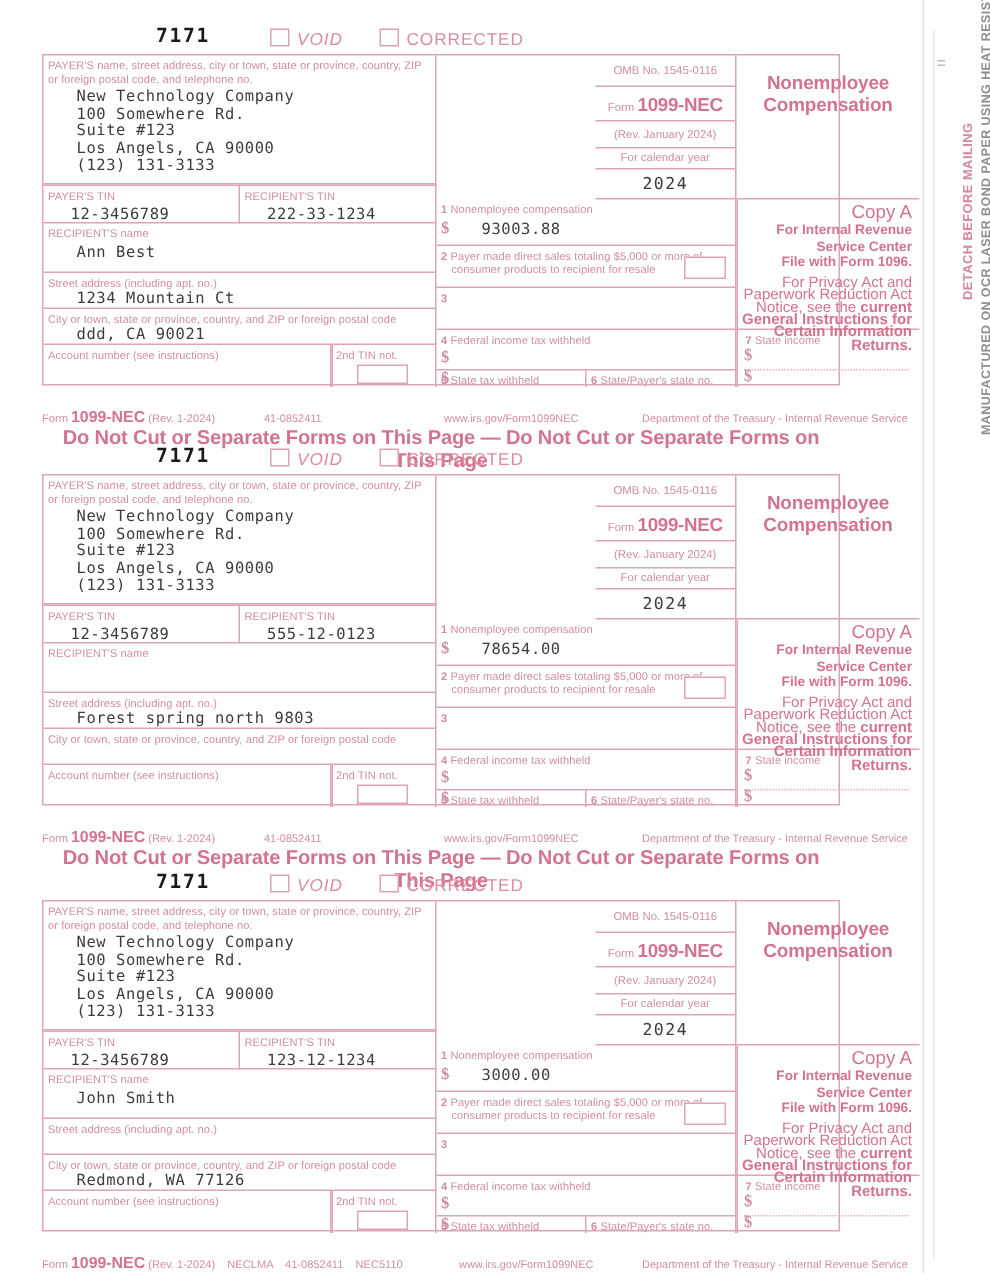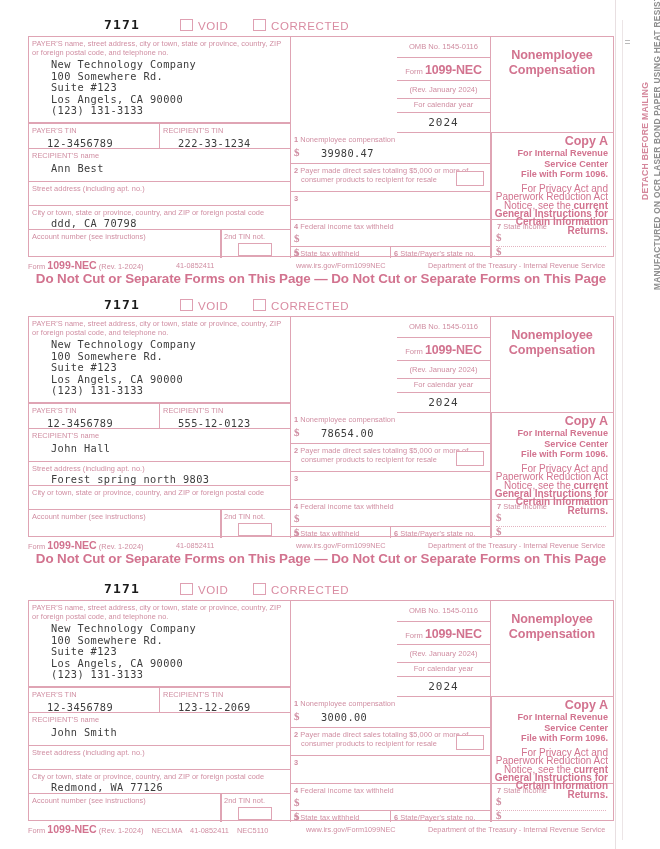--- a/index.html
+++ b/index.html
@@ -32,35 +32,35 @@
   .vtext.detach{
     left:24px;top:200px;color:#d4869b;font-weight:bold;font-size:8.6px;
   }
   .vtext.manuf{
     left:36px;top:290px;color:#8d8d8d;font-weight:bold;font-size:8.3px;
   }
   .tick{position:absolute;left:9px;top:40px;width:5px;height:0;border-top:1px solid #bbb;}
   .tick2{position:absolute;left:9px;top:43px;width:5px;height:0;border-top:1px solid #bbb;}
 
   
-  .form-block{position:absolute;left:28px;width:586px;}
+  .form-block{position:absolute;left:28px;width:532px;}
   .hdr-row{
     position:relative;height:20px;
   }
   .formnum{
     position:absolute;left:76px;top:1px;
     font-family:"DejaVu Sans Mono", monospace;
     font-size:13px;color:#1a1a1a;letter-spacing:1.2px;font-weight:bold;
   }
   .cbgroup{position:absolute;top:3px;font-size:11.5px;color:#d98ca2;letter-spacing:.6px;}
   .cbgroup .box{
     display:inline-block;width:11px;height:10px;border:1.3px solid #dfa0b2;
     vertical-align:-1px;margin-right:5px;background:#fff;
   }
-  .cb-void{left:152px;}
+  .cb-void{left:152px;font-style:italic;}
   .cb-corrected{left:225px;}
 
   .grid{
     position:relative;border:1.2px solid #dfa4b4;box-sizing:border-box;
   }
   .cell{position:absolute;box-sizing:border-box;}
   .bt{border-top:1.1px solid #dfa4b4;}
   .bl{border-left:1.1px solid #dfa4b4;}
   .br{border-right:1.1px solid #dfa4b4;}
   .bb{border-bottom:1.1px solid #dfa4b4;}
@@ -88,32 +88,32 @@
     text-align:center;font-family:"DejaVu Sans Mono", monospace;
     font-size:11px;color:#3c3c3c;letter-spacing:1px;
   }
   .nec-title{
     font-size:12.6px;font-weight:bold;color:#d2738f;line-height:15px;
     text-align:center;padding-top:11px;letter-spacing:-.1px;
   }
   .copya{
     text-align:right;padding-right:5px;color:#d2738f;
   }
-  .copya .t1{font-size:12.5px;font-weight:bold;line-height:14px;padding-top:1px;}
+  .copya .t1{font-size:12.5px;font-weight:normal;line-height:14px;padding-top:1px;}
   .copya .t2{font-size:9.1px;font-weight:bold;line-height:10.6px;}
   .copya .t3{font-size:10px;line-height:8.4px;padding-top:5px;}
   .copya .t3 b{font-weight:bold;}
 
   .tinbox{
     position:absolute;border:1.2px solid #dfa4b4;background:#fff;
   }
   .dots{position:absolute;border-top:1px dotted #e3b2c0;}
 
   .footer{
-    position:relative;height:12px;margin-top:1px;
+    position:relative;height:12px;margin-top:14px;
   }
   .f-item{position:absolute;font-size:7.3px;color:#d08ea2;white-space:nowrap;}
   .f-form{left:0;top:1px;font-size:7.4px;}
   .f-form .big{font-size:10.6px;font-weight:bold;color:#d2738f;}
   .cutline{
     text-align:center;font-size:13.4px;font-weight:bold;color:#d2738f;
     letter-spacing:-.1px;margin-top:1px;
   }
 </style>
 </head>
@@ -180,42 +180,43 @@
         <div class="val" style="padding-left:18px;padding-top:2px">222-33-1234</div>
       </div>
 
       <div class="cell br bb" style="left:0;top:112px;width:262px;height:33px">
         <div class="lbl">RECIPIENT'S name</div>
         <div class="val" style="padding-left:22px;padding-top:2px">Ann Best</div>
       </div>
 
       <div class="cell br bb" style="left:0;top:145px;width:262px;height:24px">
         <div class="lbl">Street address (including apt. no.)</div>
+        <div class="val" style="padding-left:22px;padding-top:0">1234 Mountain Ct</div>
       </div>
 
       <div class="cell br bb" style="left:0;top:169px;width:262px;height:24px">
         <div class="lbl">City or town, state or province, country, and ZIP or foreign postal code</div>
-        <div class="val" style="padding-left:22px;padding-top:0">ddd, CA 70798</div>
+        <div class="val" style="padding-left:22px;padding-top:0">ddd, CA 90021</div>
       </div>
 
       <div class="cell br" style="left:0;top:193px;width:192px;height:28px">
         <div class="lbl">Account number (see instructions)</div>
         <div class="val" style="padding-left:22px"></div>
       </div>
       <div class="cell bl br" style="left:192px;top:193px;width:70px;height:28px">
         <div class="lbl" style="padding-left:2px">2nd TIN not.</div>
         <div class="tinbox" style="left:16px;top:13px;width:32px;height:11px"></div>
       </div>
 
       <div class="cell br bb" style="left:262px;top:96px;width:200px;height:31px">
         <div class="lbl">
           <b class="num">1</b> Nonemployee compensation
         </div>
         <div class="dollar" style="left:3px;top:13px">$</div>
-        <div class="val" style="padding-left:30px;padding-top:3px">39980.47</div>
+        <div class="val" style="padding-left:30px;padding-top:3px">93003.88</div>
       </div>
 
       <div class="cell br bb" style="left:262px;top:127px;width:200px;height:28px">
         <div class="lbl" style="line-height:9.6px">
           <b class="num">2</b> <span>Payer made direct sales totaling $5,000 or more of</span><br>
           <span style="padding-left:7px;display:inline-block">consumer products to recipient for resale</span>
         </div>
         <div class="tinbox" style="left:165px;top:7px;width:26px;height:13px"></div>
       </div>
 
@@ -347,21 +348,20 @@
         <div class="lbl">PAYER'S TIN</div>
         <div class="val" style="padding-left:18px;padding-top:2px">12-3456789</div>
       </div>
       <div class="cell bt br bb" style="left:131px;top:86px;width:131px;height:26px">
         <div class="lbl">RECIPIENT'S TIN</div>
         <div class="val" style="padding-left:18px;padding-top:2px">555-12-0123</div>
       </div>
 
       <div class="cell br bb" style="left:0;top:112px;width:262px;height:33px">
         <div class="lbl">RECIPIENT'S name</div>
-        <div class="val" style="padding-left:22px;padding-top:2px">John Hall</div>
       </div>
 
       <div class="cell br bb" style="left:0;top:145px;width:262px;height:24px">
         <div class="lbl">Street address (including apt. no.)</div>
         <div class="val" style="padding-left:22px;padding-top:0">Forest spring north 9803</div>
       </div>
 
       <div class="cell br bb" style="left:0;top:169px;width:262px;height:24px">
         <div class="lbl">City or town, state or province, country, and ZIP or foreign postal code</div>
       </div>
@@ -514,21 +514,21 @@
           <span>Compensation</span>
         </div>
       </div>
 
       <div class="cell bt br bb" style="left:0;top:86px;width:131px;height:26px">
         <div class="lbl">PAYER'S TIN</div>
         <div class="val" style="padding-left:18px;padding-top:2px">12-3456789</div>
       </div>
       <div class="cell bt br bb" style="left:131px;top:86px;width:131px;height:26px">
         <div class="lbl">RECIPIENT'S TIN</div>
-        <div class="val" style="padding-left:18px;padding-top:2px">123-12-2069</div>
+        <div class="val" style="padding-left:18px;padding-top:2px">123-12-1234</div>
       </div>
 
       <div class="cell br bb" style="left:0;top:112px;width:262px;height:33px">
         <div class="lbl">RECIPIENT'S name</div>
         <div class="val" style="padding-left:22px;padding-top:2px">John Smith</div>
       </div>
 
       <div class="cell br bb" style="left:0;top:145px;width:262px;height:24px">
         <div class="lbl">Street address (including apt. no.)</div>
       </div>

